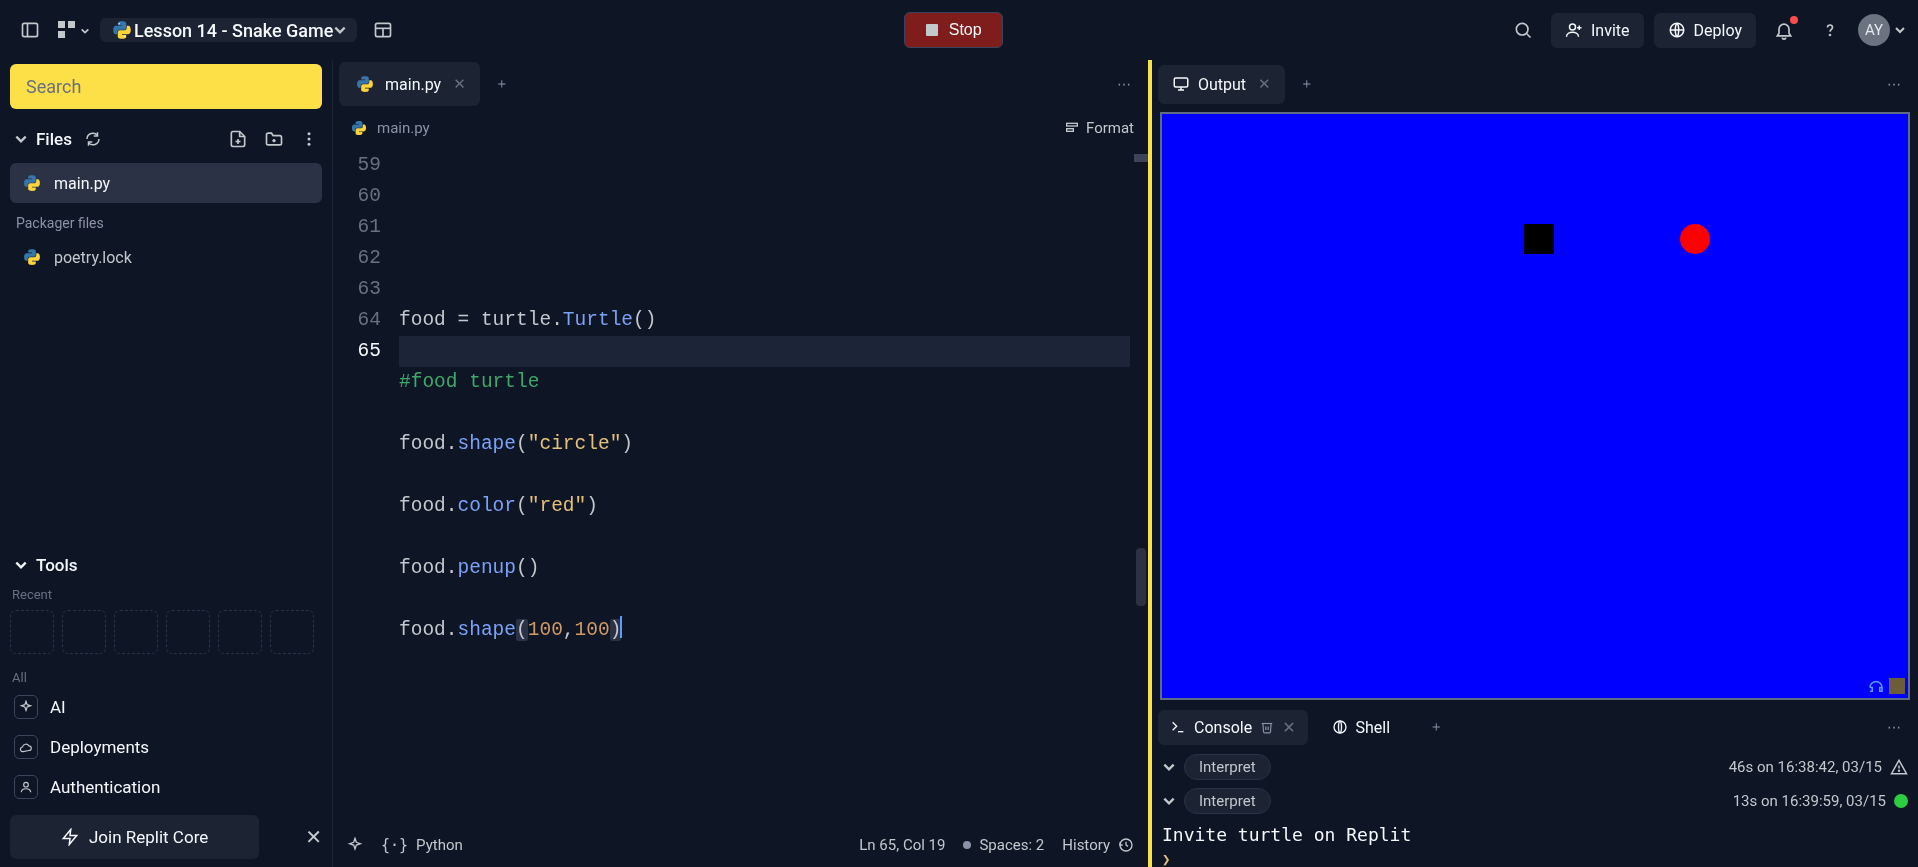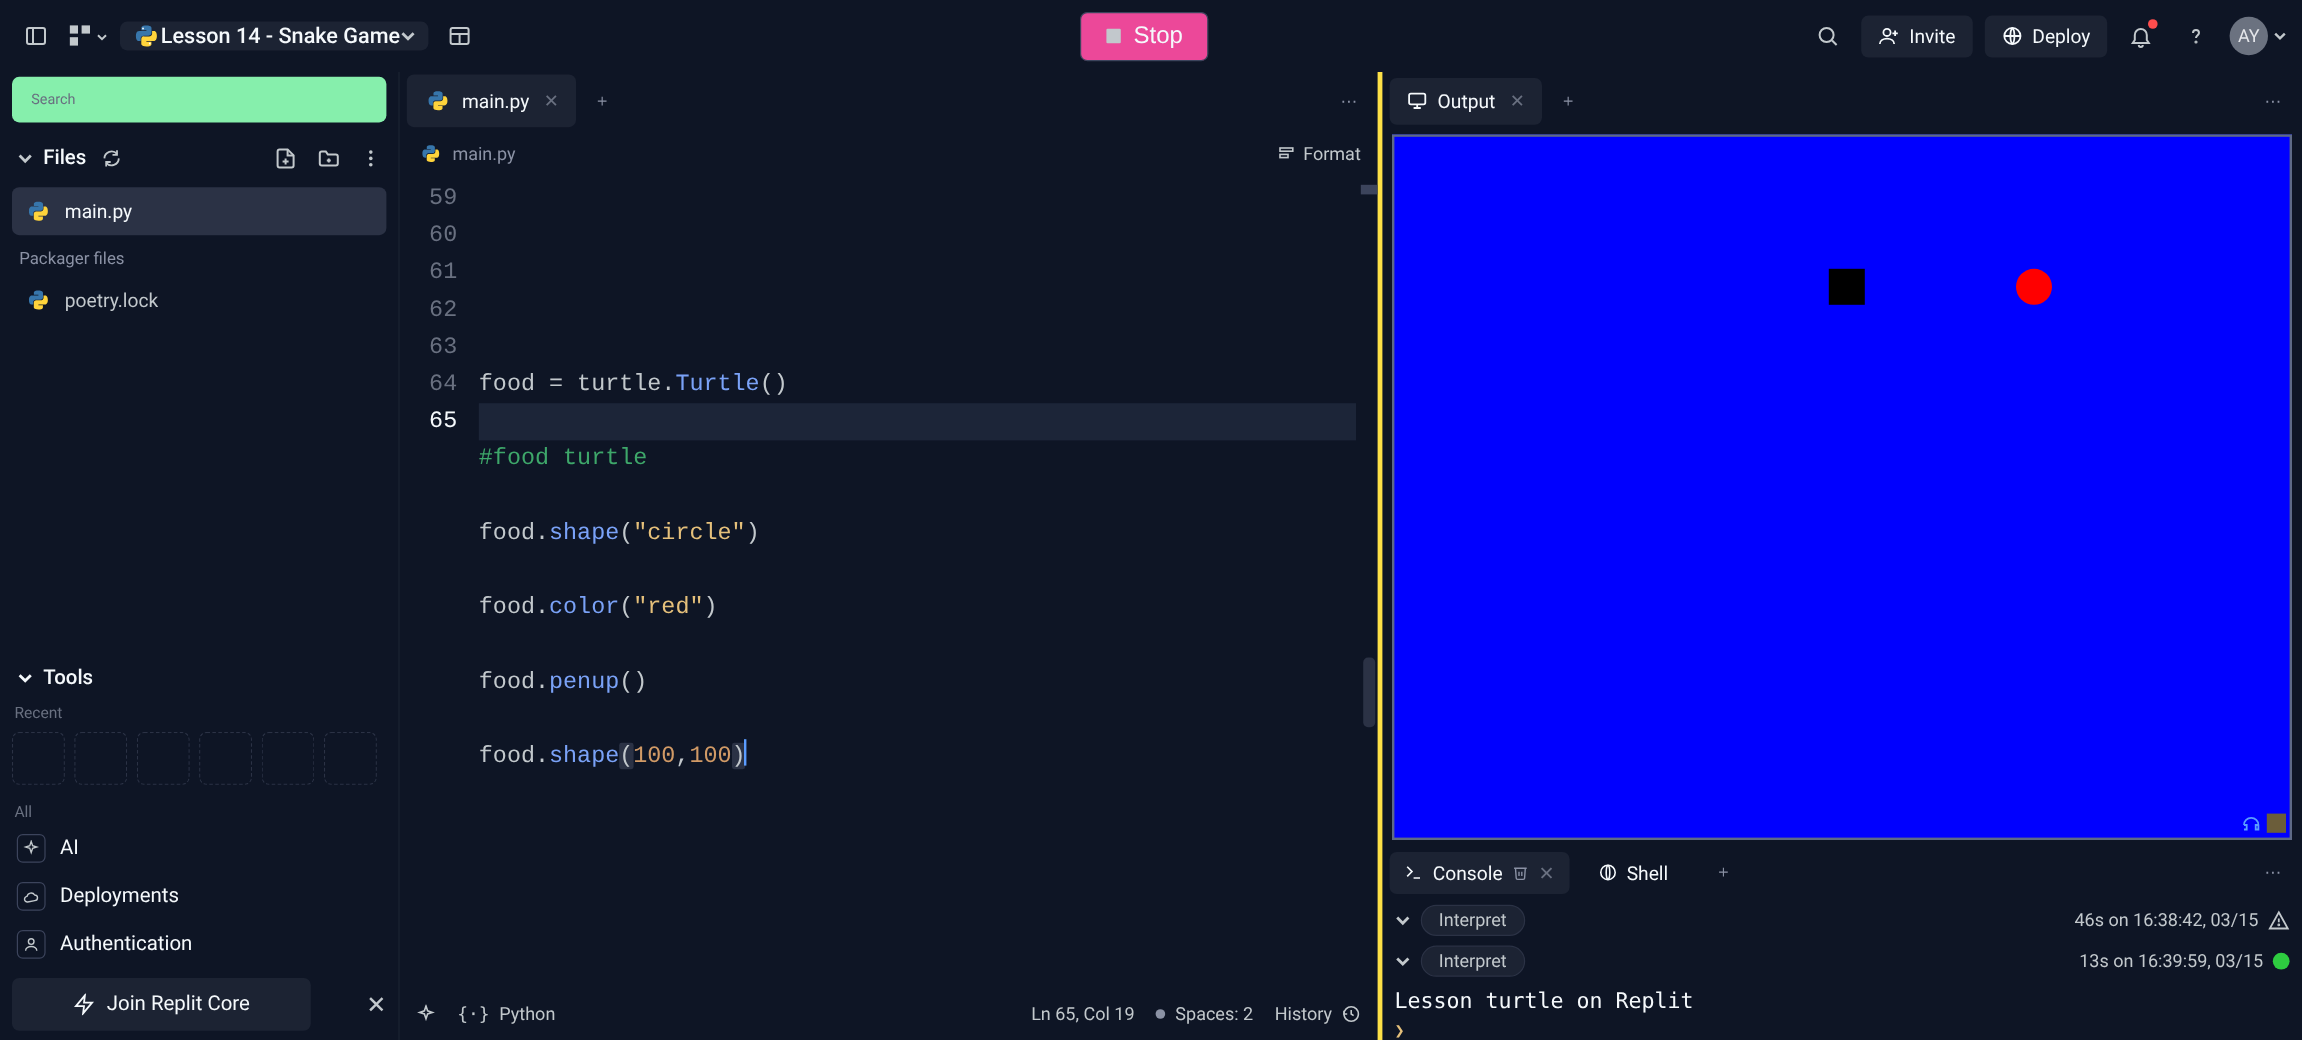--- a/index.html
+++ b/index.html
@@ -37,26 +37,26 @@
   display: flex; align-items: center; gap: 0;
   padding: 0 10px; border-radius: 6px;
   background: #1c2333;
 }
 .project-title .title-text { font-size: 18px; color: #f5f9fc; font-weight: 500;}
 .py-small-icon {
   width: 24px; height: 24px;
   display: inline-flex; align-items: center; justify-content: center;
 }
 .run-btn {
-  background: #ec4899;
+  background: #7f1d1d;
   border: 1px solid #3c445c;
   color: #f5f9fc;
   padding: 8px 20px;
   border-radius: 6px;
-  font-size: 20px;
+  font-size: 16px;
   font-weight: 500;
   display: flex; align-items: center; gap: 10px;
   cursor: pointer;
 }
 .header-action {
   display: flex; align-items: center; gap: 8px;
   padding: 8px 14px;
   background: #1c2333;
   border-radius: 6px;
   color: #f5f9fc;
@@ -83,25 +83,25 @@
   flex: 1; display: flex; min-height: 0;
 }
 
 
 .sidebar {
   width: 332px;
   display: flex; flex-direction: column;
   padding: 4px 10px 0 10px;
 }
 .search-box {
-  background: #86efac;
+  background: #fde047;
   border-radius: 6px;
   padding: 12px 16px;
   color: #697080;
-  font-size: 12px;
+  font-size: 18px;
   margin-bottom: 14px;
 }
 .files-header {
   display: flex; align-items: center; gap: 8px;
   padding: 6px 4px;
   margin-bottom: 8px;
 }
 .files-header .label { font-size: 17px; color: #f5f9fc; font-weight: 500; flex: 0 0 auto;}
 .files-header-spacer { flex: 1; }
 .file-item {
@@ -608,18 +608,18 @@
               <svg width="14" height="14" viewBox="0 0 12 12" fill="none" stroke="currentColor" stroke-width="2">
                 <polyline points="2,4 6,8 10,4"></polyline>
               </svg>
             </span>
           <span class="tag">Interpret</span>
           <span class="spacer"></span>
           <span>13s on 16:39:59, 03/15</span>
           <span class="status-dot" style="background:#2ecc40"></span>
         </div>
       </div>
-      <div class="console-output">Lesson turtle on Replit</div>
+      <div class="console-output">Invite turtle on Replit</div>
       <div class="console-prompt">❯</div>
     </div>
   </div>
 
 </div>
 
 </body></html>

